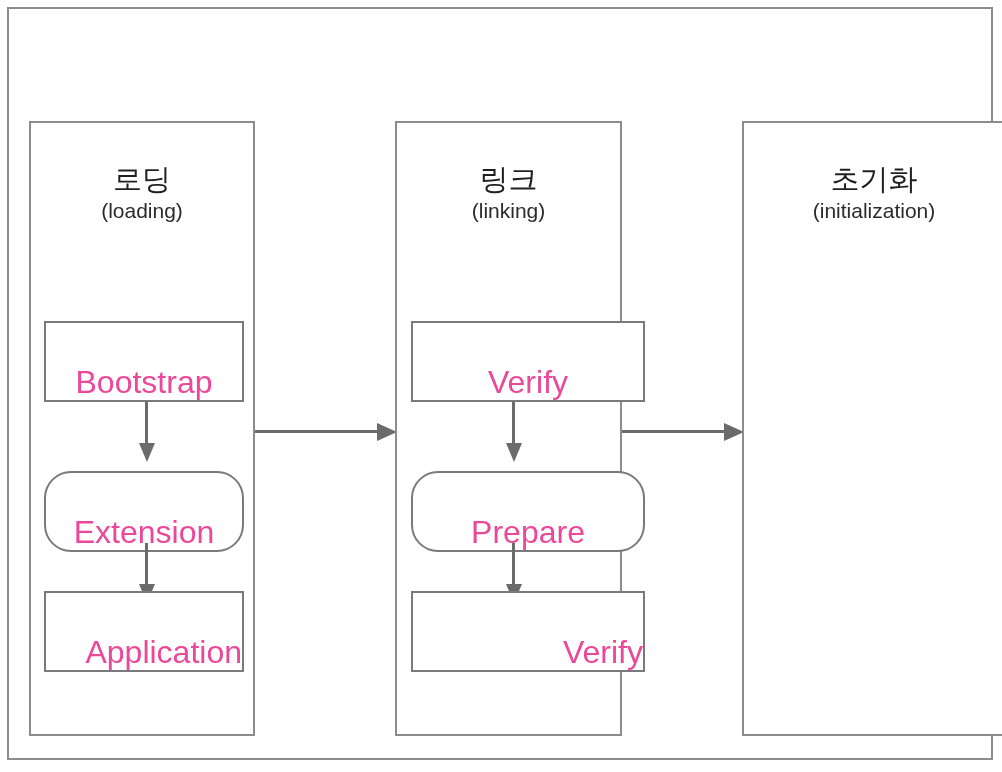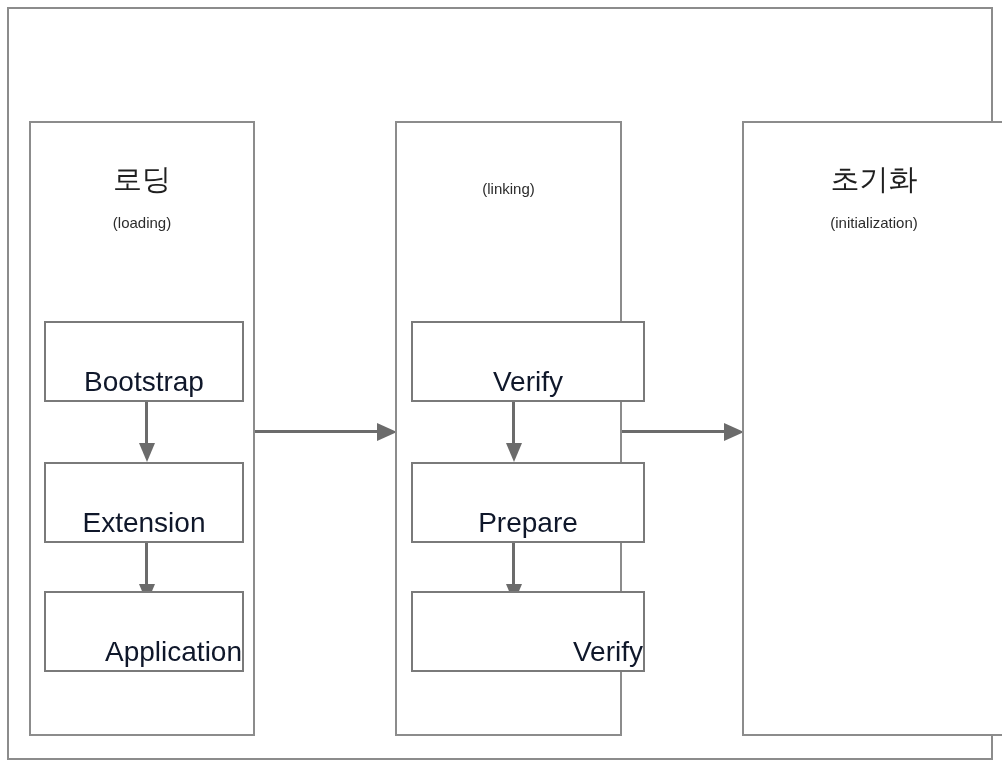--- a/index.html
+++ b/index.html
@@ -67,48 +67,48 @@
     right: 0;
     top: 39px;
     text-align: center;
   }
   .phase-title-ko {
     font-size: 29px;
     line-height: 34px;
     color: #1f1f1f;
   }
   .phase-title-en {
-    font-size: 15px;
+    font-size: 21px;
     line-height: 26px;
-    margin-top: 14px;
+    margin-top: 2px;
     color: #2b2b2b;
   }
 
   
   .step-box {
     position: absolute;
     left: 13px;
     width: 200px;
     height: 81px;
     border: 2px solid #7a7a7a;
     background: #ffffff;
     box-sizing: border-box;
     display: flex;
     align-items: center;
     justify-content: center;
   }
   .phase-column.col-1 .step-box { left: 14px; width: 234px; }
   .step-box.step-0 { top: 198px; }
-  .step-box.step-1 { top: 339px; }
+  .step-box.step-1 { top: 348px; border-radius: 27px; }
   .step-box.step-2 { top: 468px; justify-content: flex-end; }
 
   .step-label {
-    font-size: 28px;
+    font-size: 32px;
     line-height: 28px;
-    color: #0f172a;
+    color: #ec4899;
     margin-top: 40px;
   }
 
   
   .v-arrow {
     position: absolute;
     left: 106px;
     width: 20px;
     height: 60px;
   }
@@ -200,20 +200,21 @@
     </div>
   </div>
 
   <div class="h-arrow ha-0">
     <div class="shaft"></div>
     <div class="head"></div>
   </div>
 
   <div class="phase-column col-1">
     <div class="phase-heading">
+      <div class="phase-title-ko">링크</div>
       <div class="phase-title-en">(linking)</div>
     </div>
 
     <div class="step-box step-0">
       <span class="step-label">Verify</span>
     </div>
 
     <div class="v-arrow va-0">
       <div class="shaft"></div>
       <div class="head"></div>

